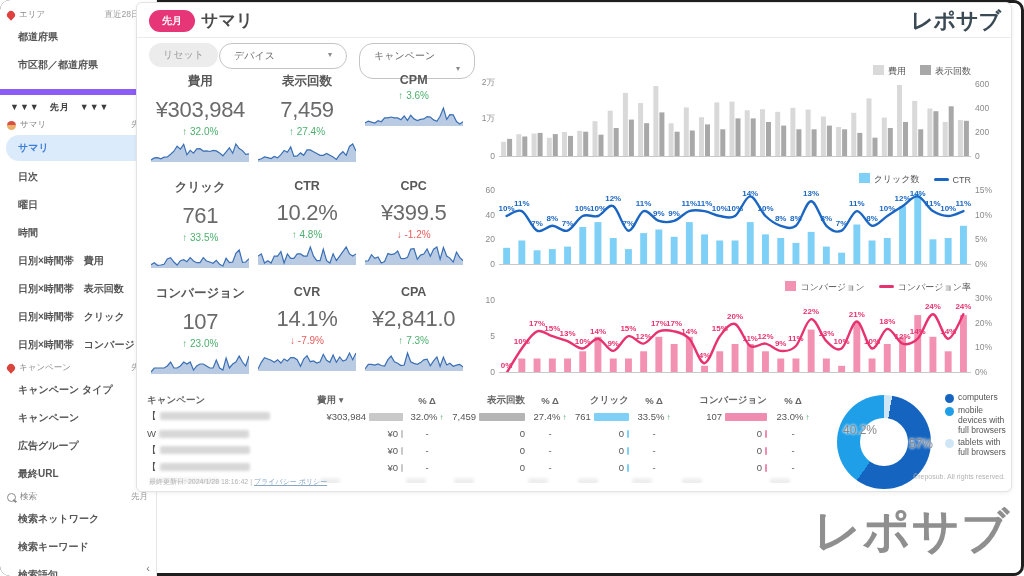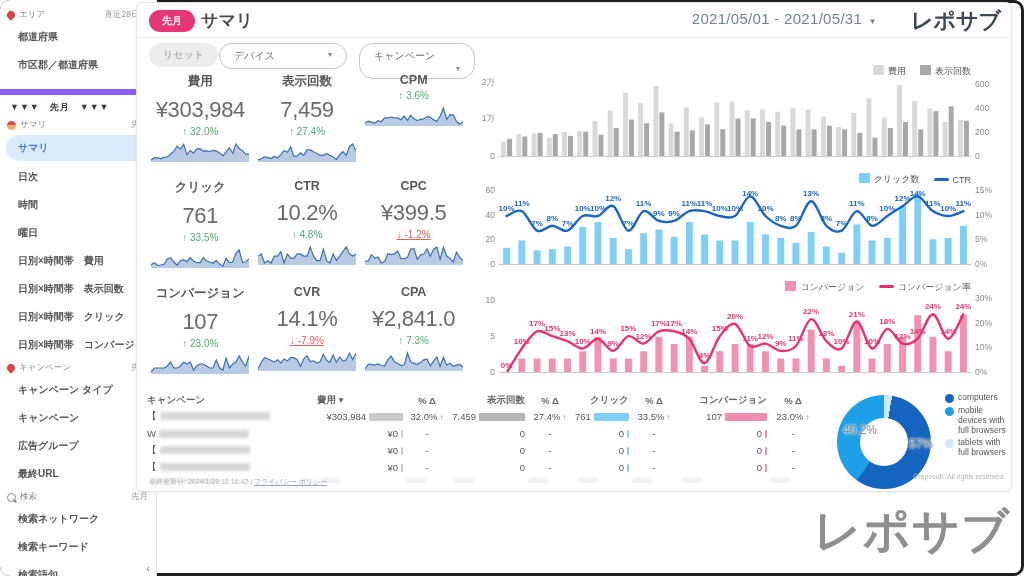--- a/index.html
+++ b/index.html
@@ -33,21 +33,21 @@
   .reset{position:absolute;left:12px;top:0;background:#ececec;color:#9b9b9b;}
   .dd{position:absolute;top:0;border:1px solid #c4c4c4;color:#6d6d6d;background:#fff;}
   .dd .caret{font-size:8px;color:#888;float:right;margin-left:26px;margin-top:1px;}
   .dd1{left:82px;width:128px;} .dd2{left:222px;width:116px;}
   
   .kpis{position:absolute;left:10px;top:64px;width:320px;display:grid;grid-template-columns:repeat(3,1fr);grid-auto-rows:106px;}
   .kpi{text-align:center;padding-top:6px;}
   .kpi .lab{font-size:12.5px;font-weight:700;color:#585858;}
   .kpi .val{font-size:22px;color:#6a6a6a;margin-top:7px;letter-spacing:-.3px;}
   .kpi .dlt{font-size:10px;margin-top:3px;}
-  .up{color:#4caf6d;} .down{color:#e85b5b;text-decoration:underline;}
+  .up{color:#4caf6d;} .down{color:#e85b5b;}
   .kpi svg{margin-top:4px;}
   
   .chartcol{position:absolute;left:334px;top:62px;width:534px;}
   .chartbox{position:relative;height:104px;margin-bottom:4px;}
   .legend{position:absolute;top:0;right:34px;display:flex;gap:14px;align-items:center;font-size:9px;color:#555;z-index:2;}
   .legend .sw{width:11px;height:10px;display:inline-block;margin-right:4px;vertical-align:-1px;}
   .legend .ln{width:15px;height:3px;border-radius:2px;display:inline-block;margin-right:4px;vertical-align:2px;}
   .plot{position:absolute;left:28px;right:34px;top:16px;bottom:12px;}
   .baseline{position:absolute;left:28px;right:34px;bottom:12px;height:1px;background:#c9c9c9;}
   .tickL{position:absolute;font-size:8.5px;color:#8a8a8a;left:0;width:24px;text-align:right;}
@@ -89,22 +89,22 @@
       <div class="sb-item">都道府県</div>
       <div class="sb-item">市区郡／都道府県</div>
       <div class="sb-divider">▼▼▼　先月　▼▼▼</div>
       <div class="sb-sec-head">
         <span class="icon i-sum"></span>
         <span class="sb-sec-title">サマリ</span>
         <span class="sb-sec-right">先月</span>
       </div>
       <div class="sb-item sel">サマリ</div>
       <div class="sb-item">日次</div>
+      <div class="sb-item">曜日</div>
       <div class="sb-item">時間</div>
-      <div class="sb-item">曜日</div>
       <div class="sb-item">日別×時間帯　費用</div>
       <div class="sb-item">日別×時間帯　表示回数</div>
       <div class="sb-item">日別×時間帯　クリック</div>
       <div class="sb-item">日別×時間帯　コンバージョ...</div>
       <div class="sb-sec-head">
         <span class="icon i-push"></span>
         <span class="sb-sec-title">キャンペーン</span>
         <span class="sb-sec-right">先月</span>
       </div>
       <div class="sb-item">キャンペーン タイプ</div>
@@ -119,21 +119,20 @@
       <div class="sb-item">検索ネットワーク</div>
       <div class="sb-item">検索キーワード</div>
       <div class="sb-item">検索語句</div>
       <span class="sb-collapse">‹</span>
   </nav>
 
   <section class="card">
     <div class="hdr">
       <span class="badge">先月</span>
       <span class="title">サマリ</span>
-      <span class="daterange"><span>2021/05/01 - 2021/05/31</span><span class="caret">▾</span></span>
       <span class="logo">レポサブ</span>
     </div>
 
     <div class="filters">
       <span class="pill reset">リセット</span>
       <span class="pill dd dd1"><span>デバイス</span><span class="caret">▾</span></span>
       <span class="pill dd dd2"><span>キャンペーン</span><span class="caret">▾</span></span>
     </div>
 
     <div class="kpis" id="kpis">

